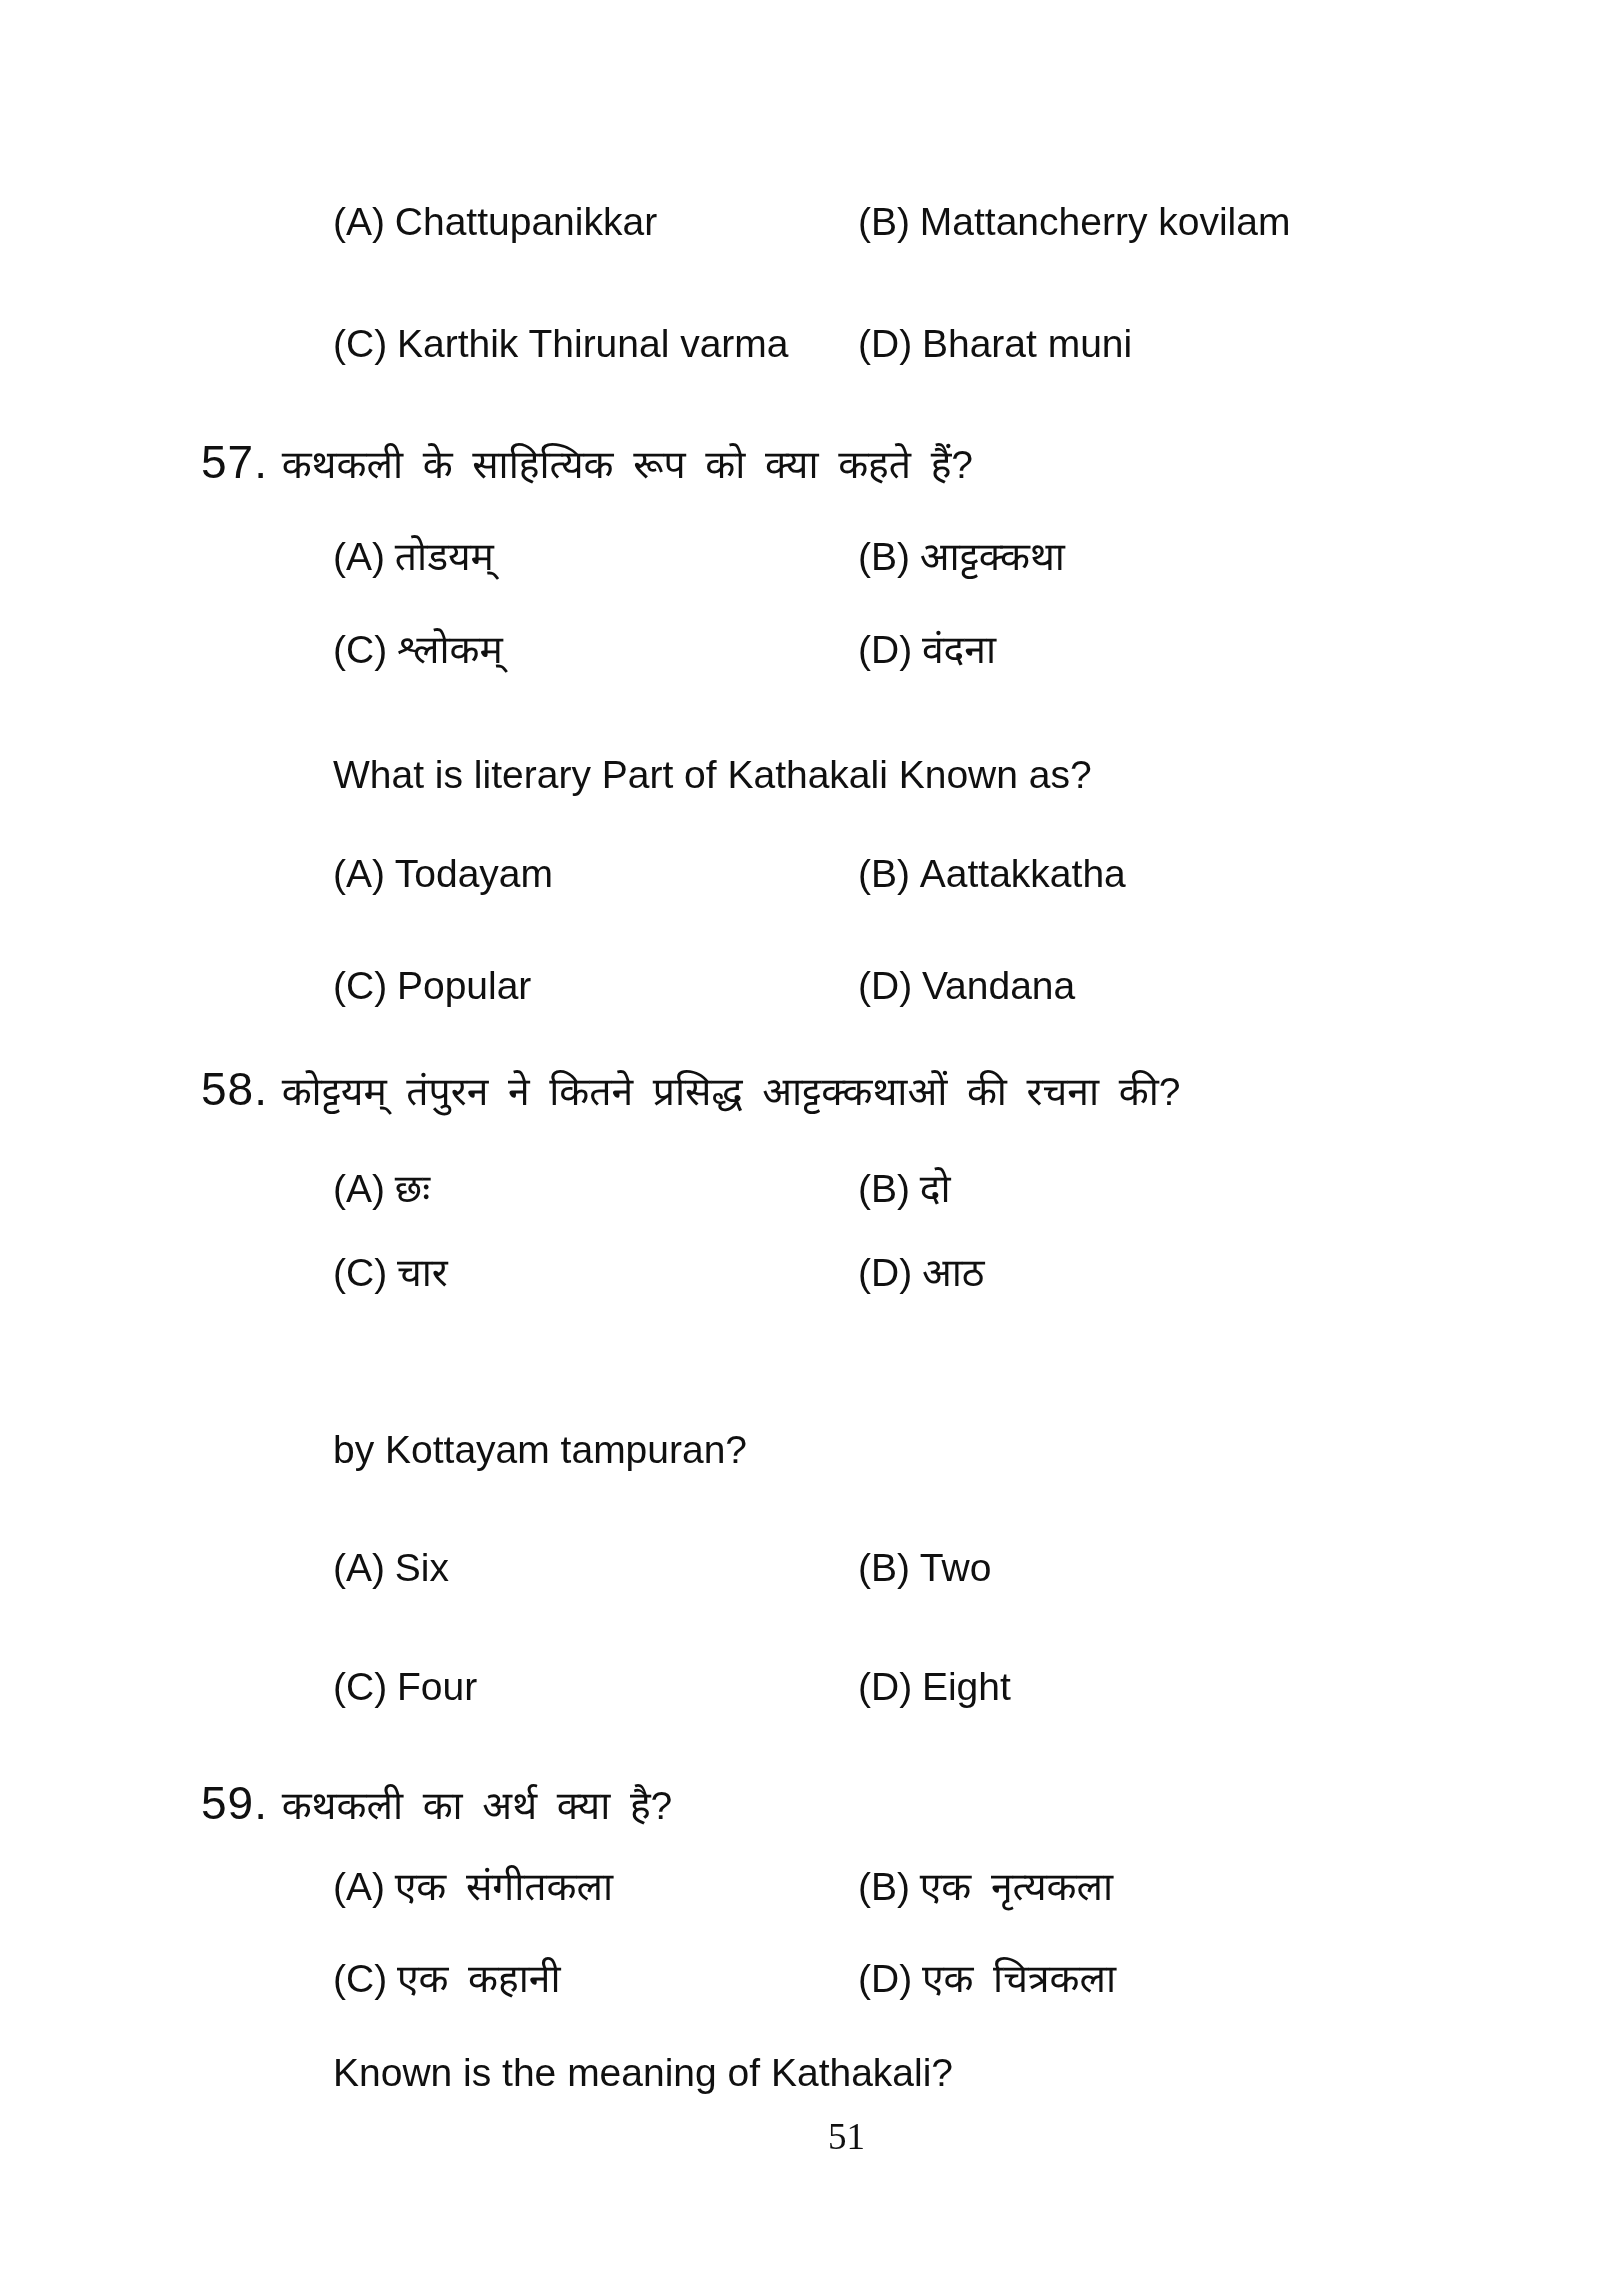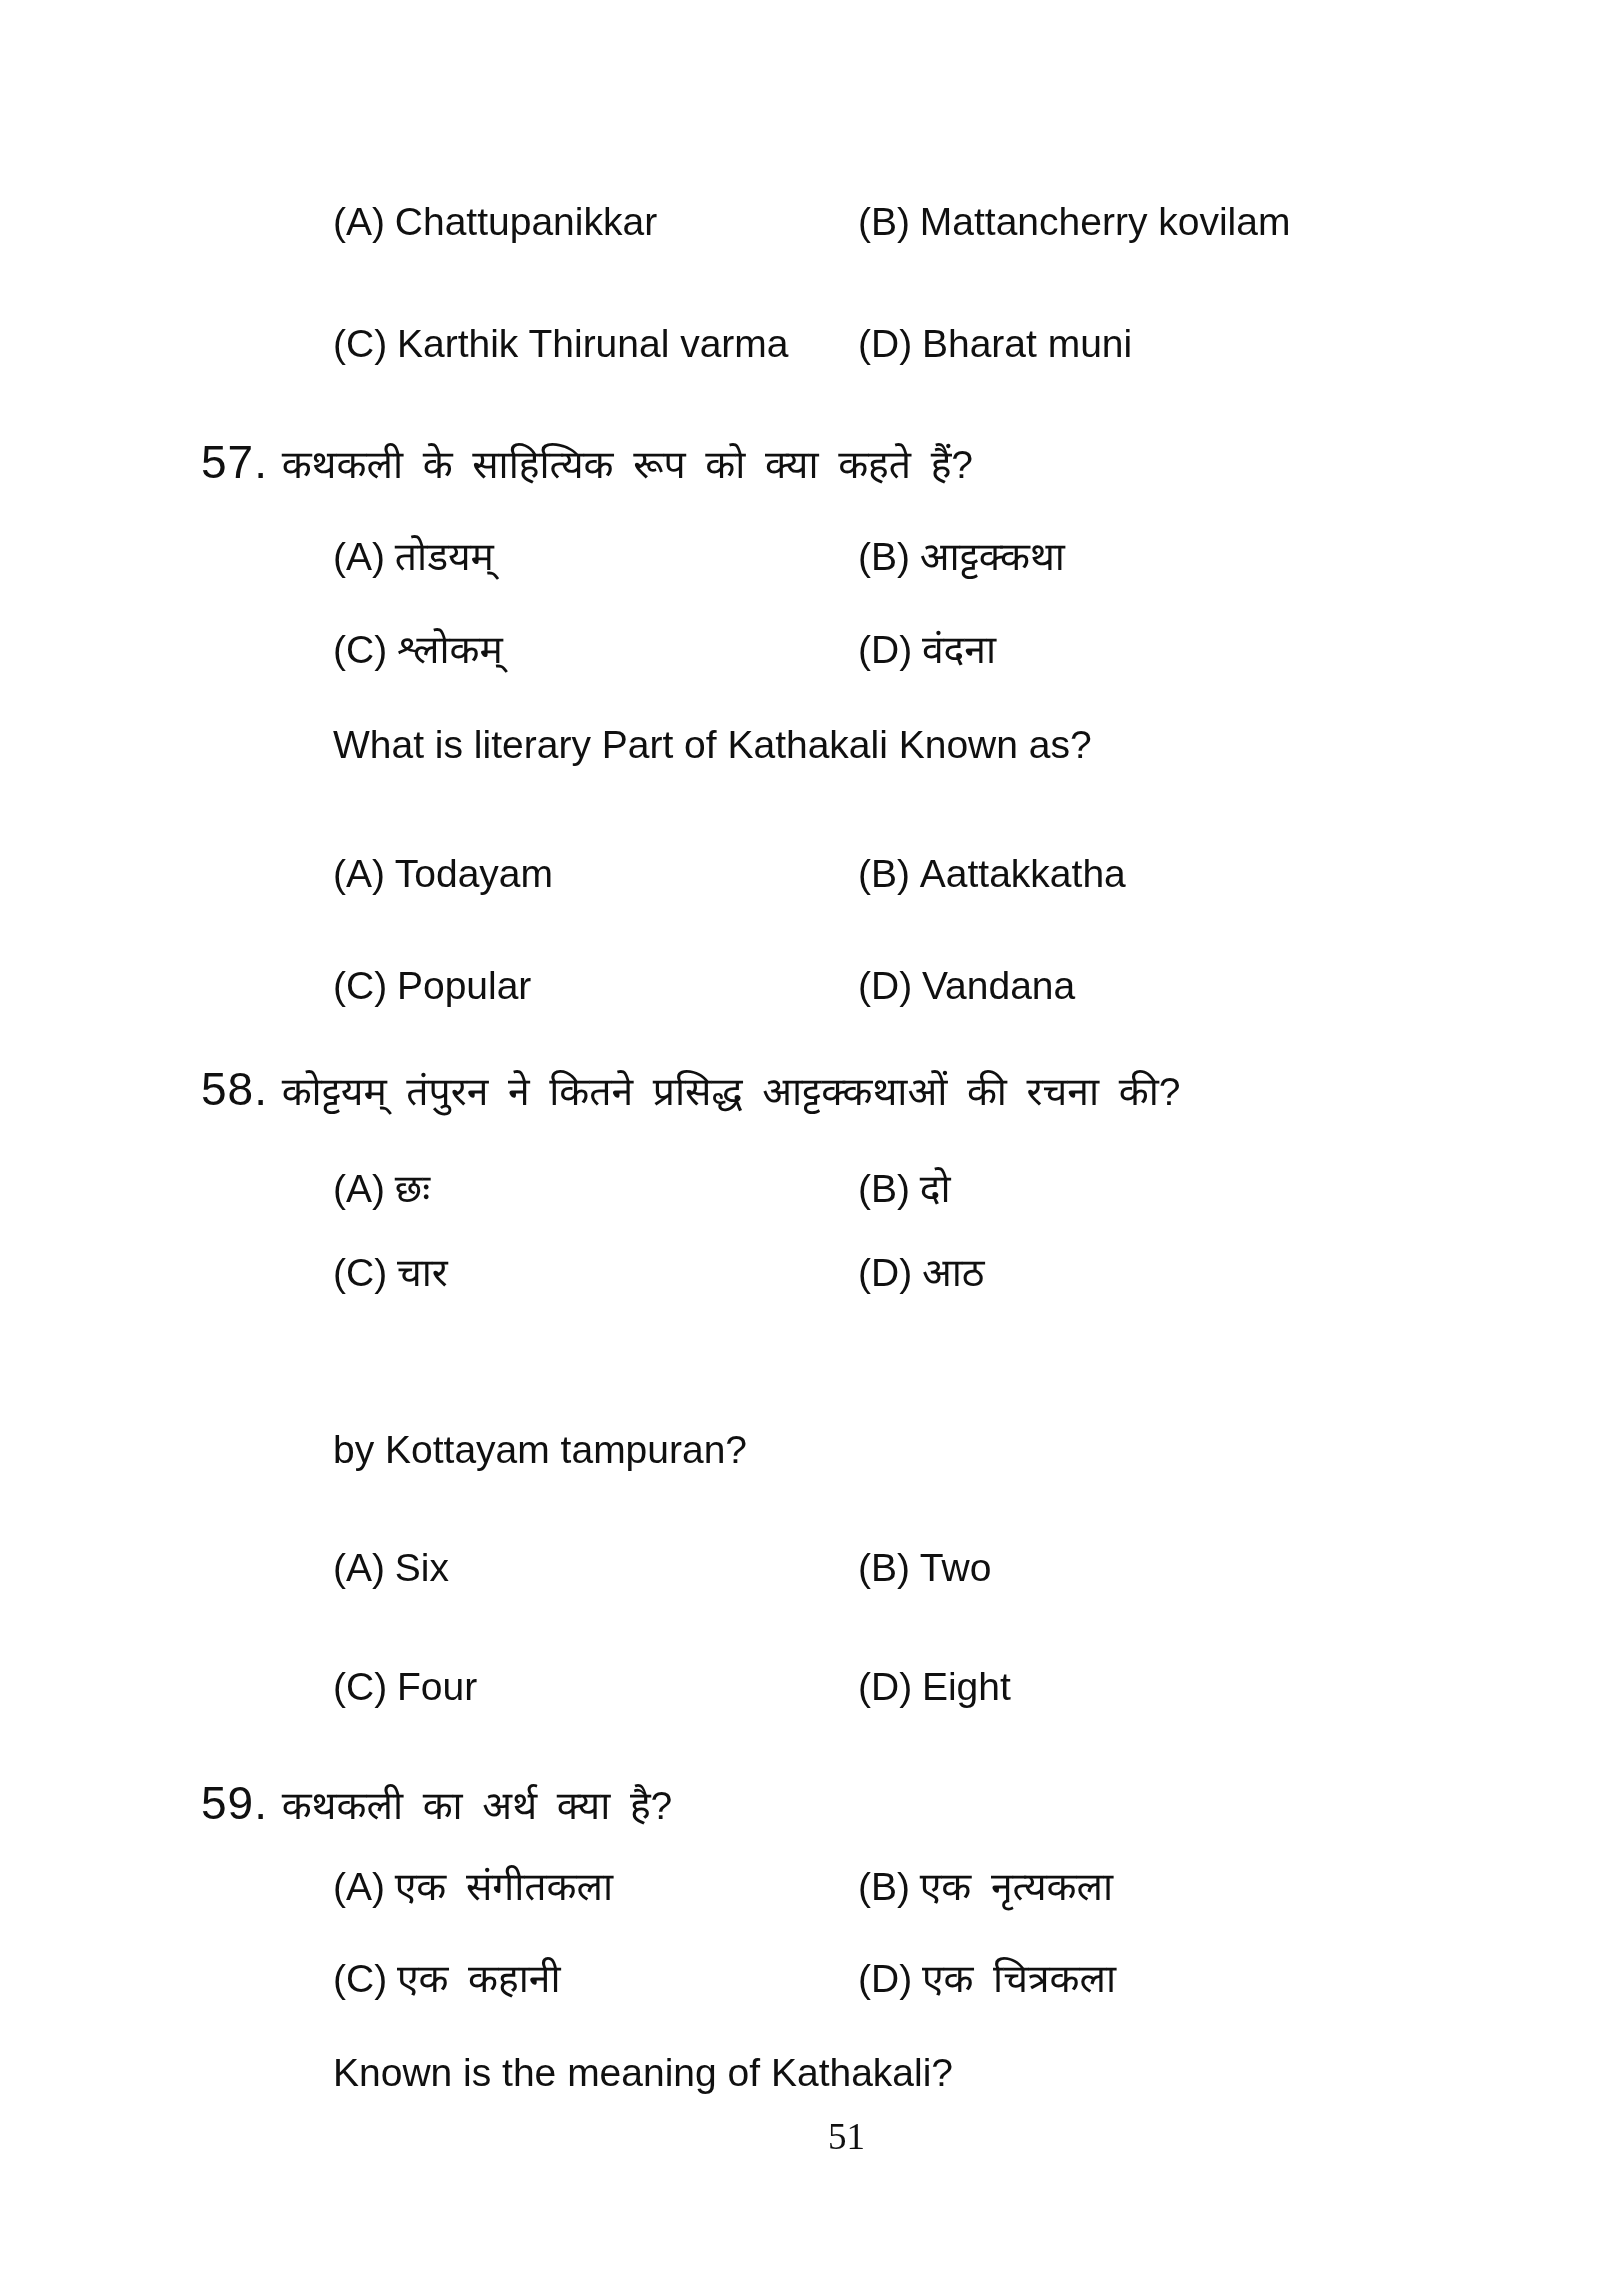--- a/index.html
+++ b/index.html
@@ -74,21 +74,21 @@
   </div>
   <div class="line colB" style="top:534px">
     <span class="opt-label">(B)</span><span class="hi" lang="hi">आट्टक्कथा</span>
   </div>
   <div class="line colA" style="top:627px">
     <span class="opt-label">(C)</span><span class="hi" lang="hi">श्लोकम्</span>
   </div>
   <div class="line colB" style="top:627px">
     <span class="opt-label">(D)</span><span class="hi" lang="hi">वंदना</span>
   </div>
-  <div class="line enline" style="top:722px">What is literary Part of Kathakali Known as?</div>
+  <div class="line enline" style="top:752px">What is literary Part of Kathakali Known as?</div>
   <div class="line colA" style="top:851px">
     <span class="opt-label">(A)</span><span>Todayam</span>
   </div>
   <div class="line colB" style="top:851px">
     <span class="opt-label">(B)</span><span>Aattakkatha</span>
   </div>
   <div class="line colA" style="top:963px">
     <span class="opt-label">(C)</span><span>Popular</span>
   </div>
   <div class="line colB" style="top:963px">

